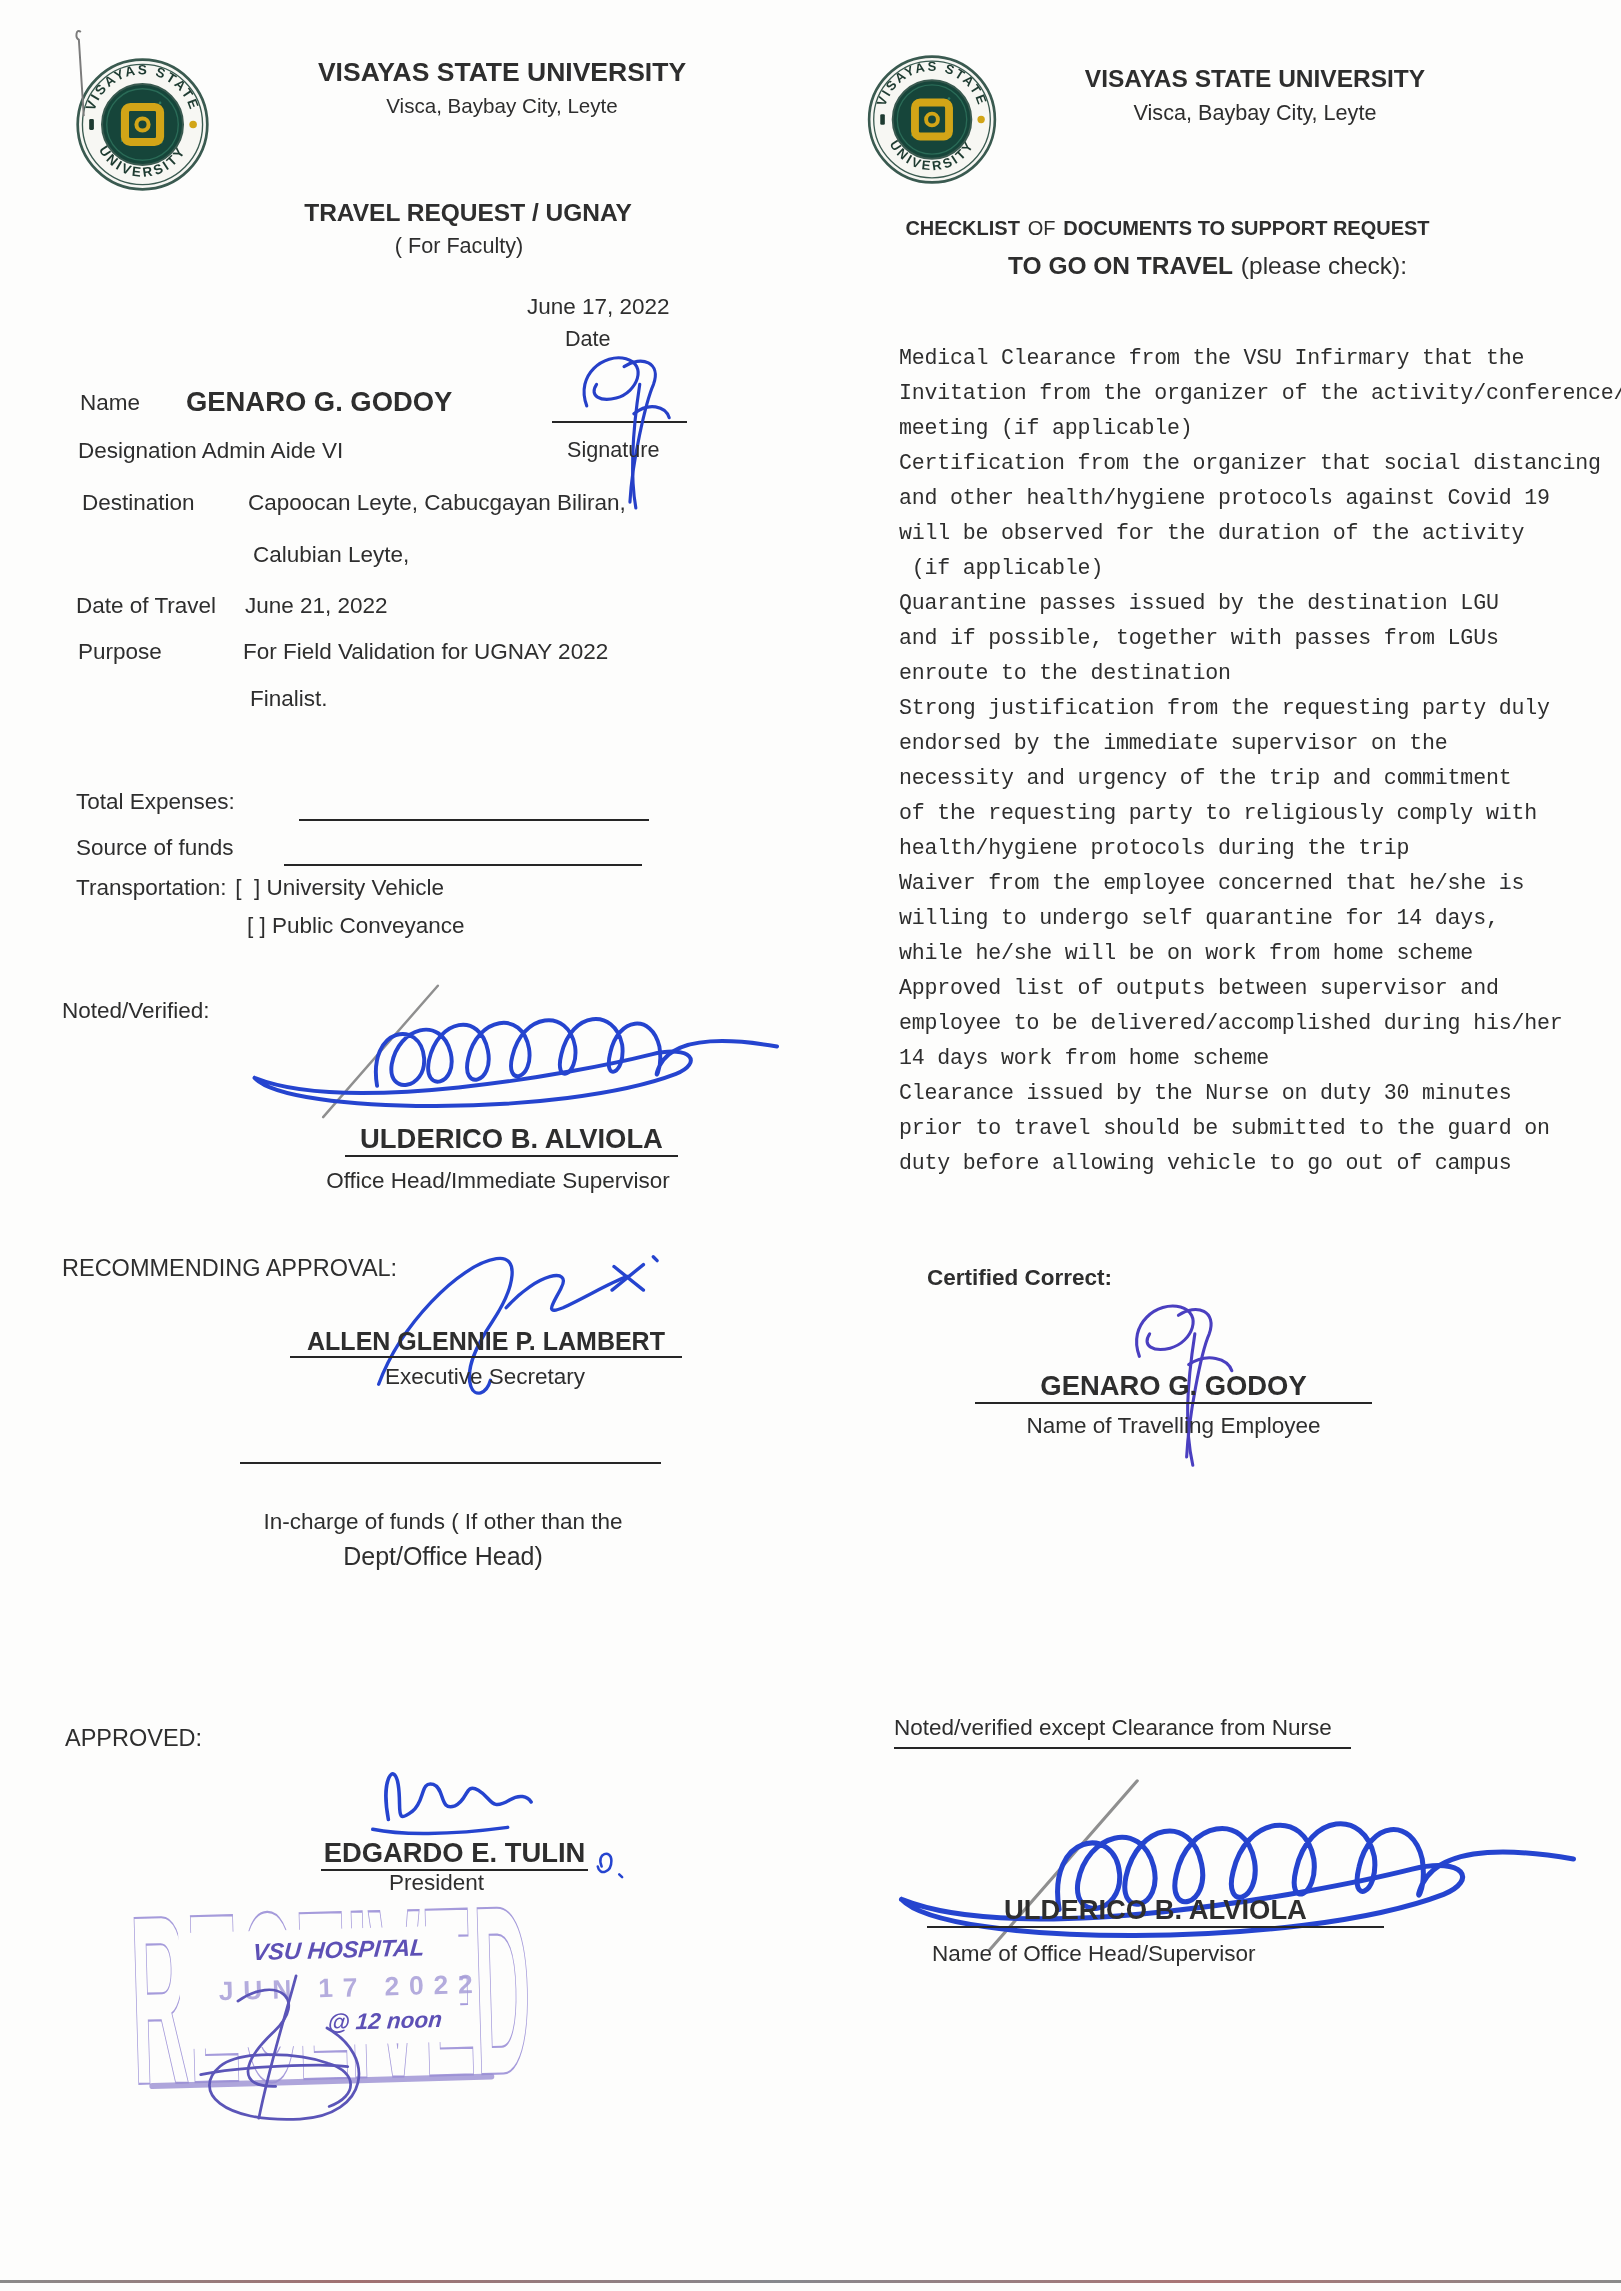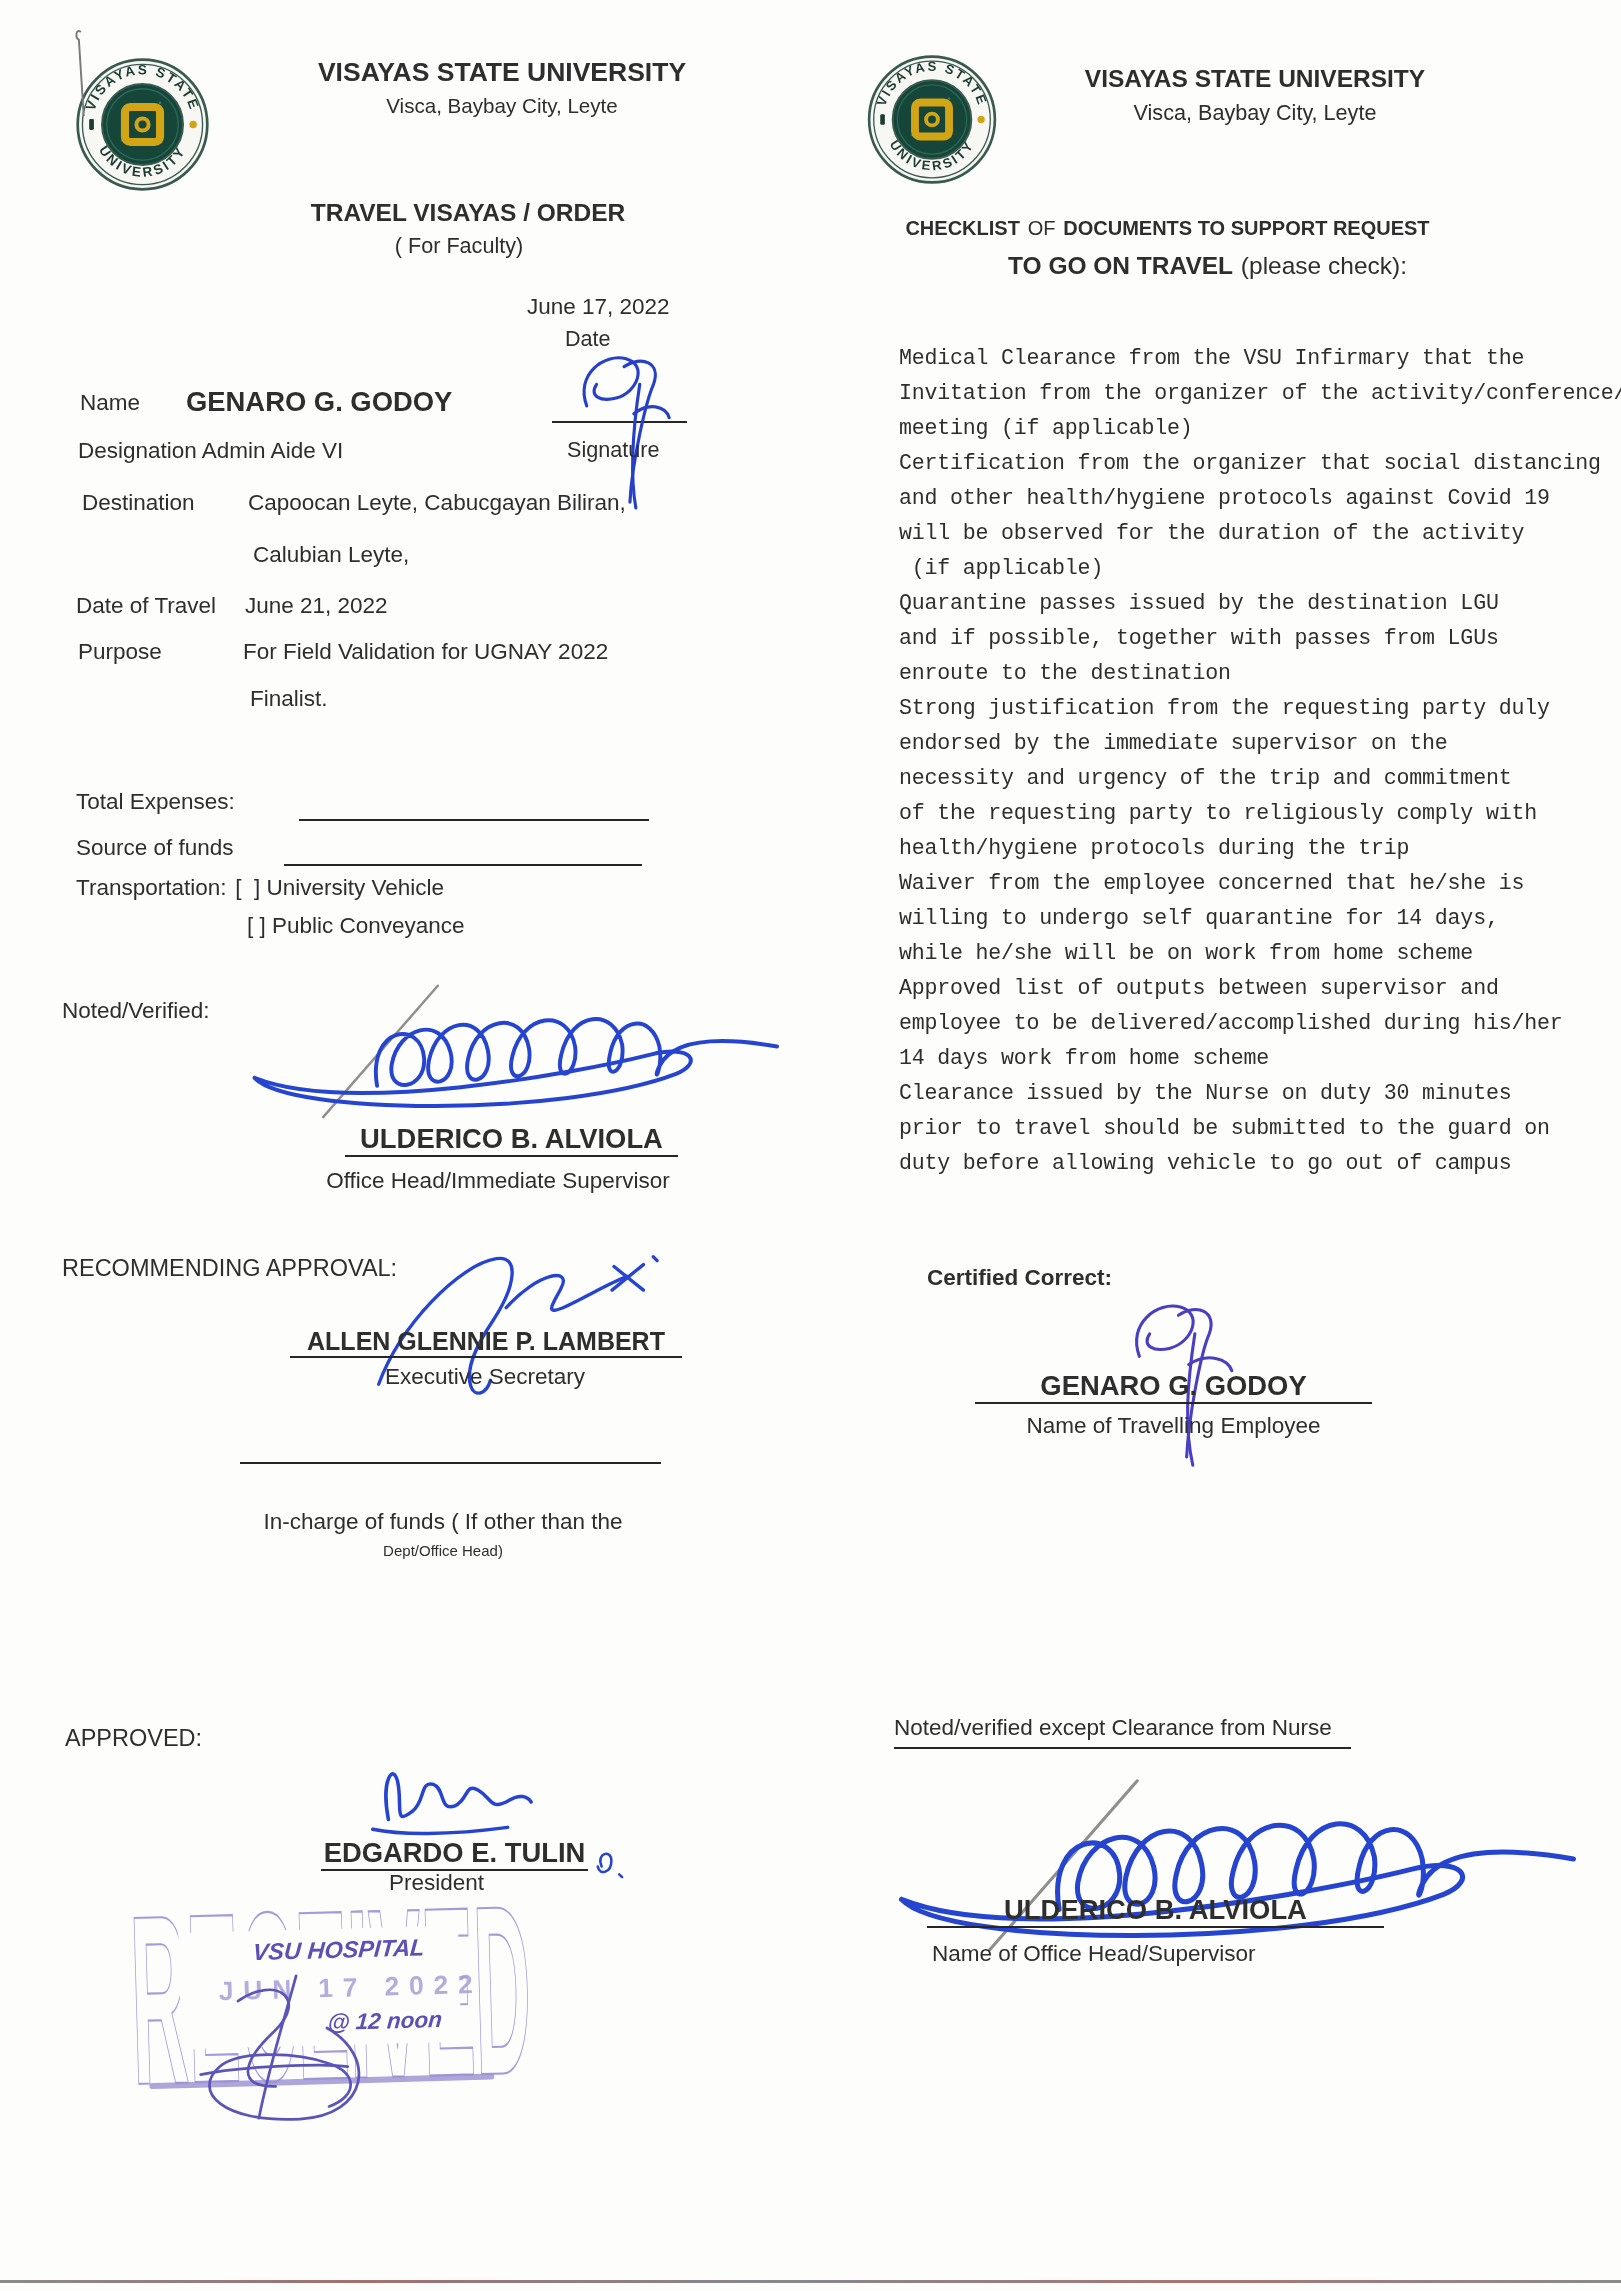--- a/index.html
+++ b/index.html
@@ -67,21 +67,21 @@
     <svg class="seal" style="left:74px;top:57px" width="137" height="135" viewBox="0 0 100 100">
         <use href="#seal-g"></use>
       </svg>
     <svg class="sig" style="left:73px;top:25.5px" width="23.5" height="98" viewBox="0 0 24 100">
       <path d="M8,6 C3,2 2,12 6,14 L11,92" fill="none" stroke="#7b7b7b" stroke-width="2"></path>
     </svg>
 
     <div class="t b c" style="left:257px;top:57px;width:490px;font-size:26.5px">VISAYAS STATE UNIVERSITY</div>
     <div class="t c" style="left:257px;top:94px;width:490px;font-size:20.6px">Visca, Baybay City, Leyte</div>
 
-    <div class="t b c" style="left:223px;top:199px;width:490px;font-size:24.5px">TRAVEL VISAYAS / ORDER</div>
+    <div class="t b c" style="left:223px;top:199px;width:490px;font-size:24.5px">TRAVEL REQUEST / UGNAY</div>
     <div class="t c" style="left:214px;top:233px;width:490px;font-size:21.6px">( For Faculty)</div>
 
     <div class="t" style="left:527px;top:294px;font-size:22.5px">June 17, 2022</div>
     <div class="t" style="left:565px;top:326px;font-size:21.6px">Date</div>
 
     <div class="t" style="left:80px;top:390px;font-size:22.5px">Name</div>
     <div class="t b" style="left:186px;top:386px;font-size:27.4px">GENARO G. GODOY</div>
 
     <div class="sigline" style="left:552px;top:421px;width:135px"></div>
     <svg class="sig" style="left:573px;top:345px" width="108" height="167" viewBox="0 0 110 170">
@@ -135,21 +135,21 @@
         <path d="M148,72 C180,36 216,30 204,52 C196,68 186,80 206,72 C232,60 254,46 272,40"></path>
         <path d="M258,30 L288,54 M288,28 L256,54"></path>
         <path d="M298,20 l4,4"></path>
       </g>
     </svg>
     <div class="t b uline" style="left:290px;top:1327px;width:392px;font-size:25px">ALLEN GLENNIE P. LAMBERT</div>
     <div class="t c" style="left:289px;top:1364px;width:392px;font-size:22.5px">Executive Secretary</div>
 
     <div class="sigline" style="left:240px;top:1462px;width:421px"></div>
     <div class="t c" style="left:247px;top:1509px;width:392px;font-size:22.5px">In-charge of funds ( If other than the</div>
-    <div class="t c" style="left:247px;top:1542px;width:392px;font-size:15px">Dept/Office Head)</div>
+    <div class="t c" style="left:247px;top:1542px;width:392px;font-size:25px">Dept/Office Head)</div>
 
     <div class="t" style="left:65px;top:1725px;font-size:23.5px">APPROVED:</div>
 
     <svg class="sig" style="left:361px;top:1751px" width="176" height="98" viewBox="0 0 180 100">
       <g fill="none" stroke="#2544cf" stroke-width="3.6" stroke-linecap="round">
         <path d="M28,70 C20,28 34,10 38,34 C42,58 34,76 52,62 C66,52 60,30 74,34 C86,38 80,62 96,56 C110,50 106,32 120,40 C134,48 132,62 152,50 C162,44 170,46 174,52"></path>
         <path d="M12,80 C40,86 90,86 150,78"></path>
       </g>
     </svg>
     <div class="t b uline" style="left:321px;top:1837px;width:267px;font-size:27.4px">EDGARDO E. TULIN</div>

